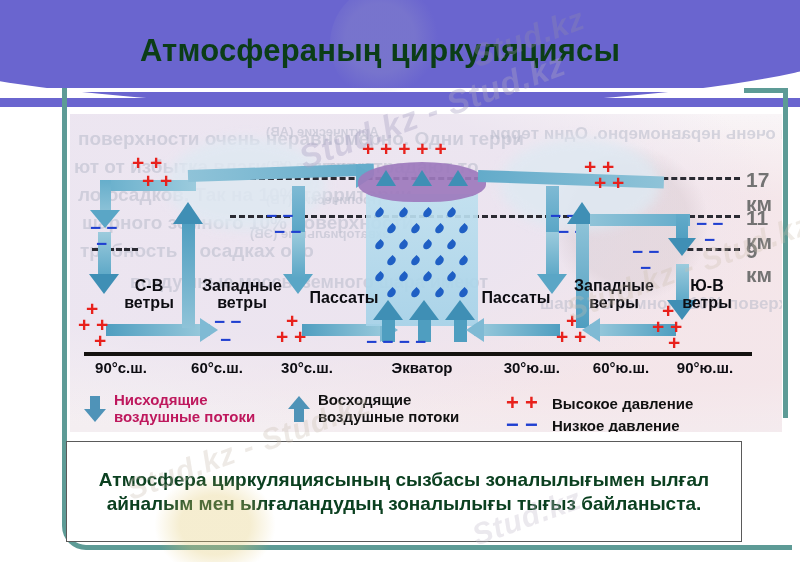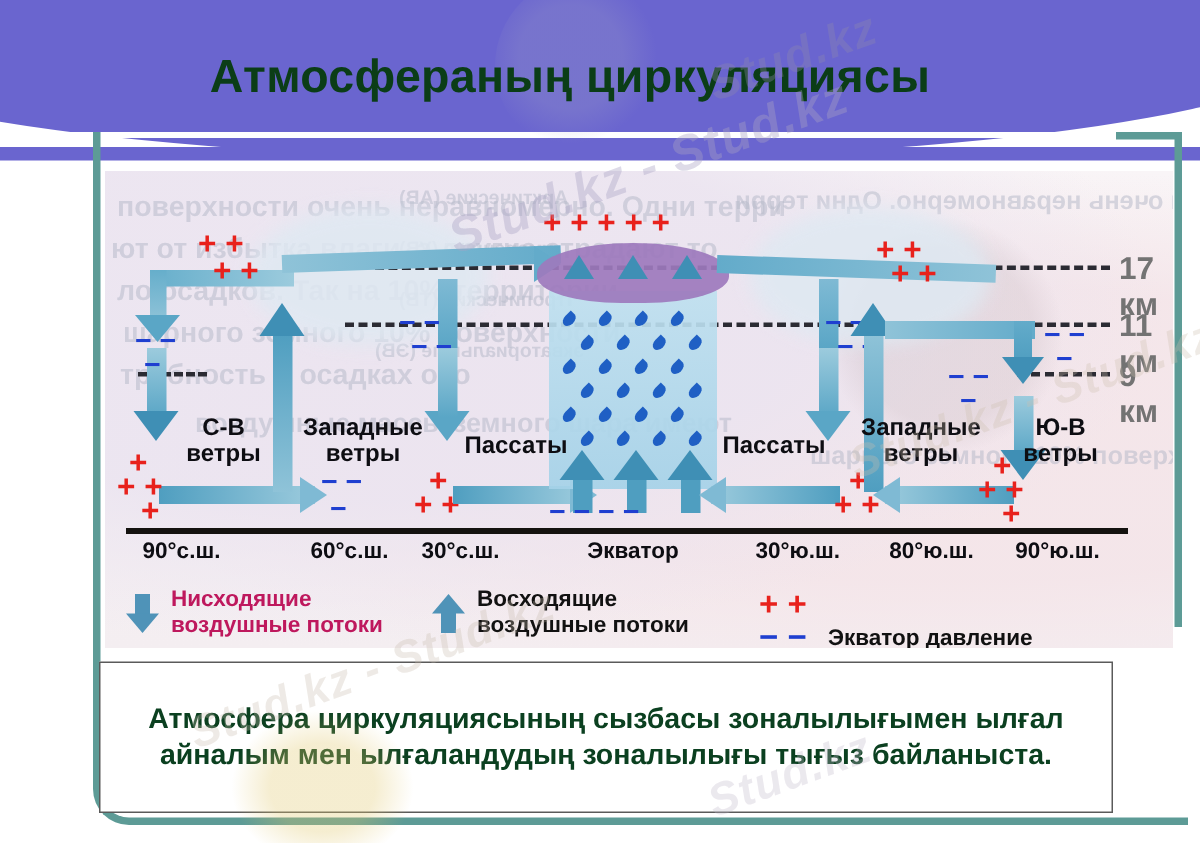--- a/index.html
+++ b/index.html
@@ -251,25 +251,25 @@
     <span>Западные</span><br>
     <span>ветры</span>
   </div>
   <div class="lbl" style="left:596px;top:164px;width:82px;font-size:16px;">
     <span>Ю-В</span><br>
     <span>ветры</span>
   </div>
 
   <div class="lat-axis" style="left:14px;top:238px;width:668px;"></div>
   <div class="lbl" style="left:8px;top:246px;width:86px;font-size:15px;">90°с.ш.</div>
-  <div class="lbl" style="left:120px;top:246px;width:86px;font-size:15px;">60°с.ш.</div>
+  <div class="lbl" style="left:104px;top:246px;width:86px;font-size:15px;">60°с.ш.</div>
   <div class="lbl" style="left:194px;top:246px;width:86px;font-size:15px;">30°с.ш.</div>
   <div class="lbl" style="left:306px;top:246px;width:92px;font-size:15px;">Экватор</div>
   <div class="lbl" style="left:404px;top:246px;width:86px;font-size:15px;text-align:right;">30°ю.ш.</div>
-  <div class="lbl" style="left:508px;top:246px;width:86px;font-size:15px;">80°ю.ш.</div>
+  <div class="lbl" style="left:508px;top:246px;width:86px;font-size:15px;">60°ю.ш.</div>
   <div class="lbl" style="left:592px;top:246px;width:86px;font-size:15px;">90°ю.ш.</div>
 
   <div style="position:absolute;left:14px;top:278px;display:flex;align-items:center;">
     <span style="position:relative;width:22px;height:26px;display:inline-block;margin-right:8px;">
       <span style="position:absolute;left:6px;top:0;width:10px;height:14px;background:#4f93b8;"></span>
       <span style="position:absolute;left:0;top:13px;border-left:11px solid transparent;border-right:11px solid transparent;border-top:13px solid #4f93b8;"></span>
     </span>
     <span style="font-size:15px;font-weight:bold;color:#be185d;line-height:1.12;">
       <span>Нисходящие</span><br>
       <span>воздушные потоки</span>
@@ -282,25 +282,26 @@
       <span style="position:absolute;left:6px;top:12px;width:10px;height:14px;background:#4f93b8;"></span>
     </span>
     <span style="font-size:15px;font-weight:bold;color:#111;line-height:1.12;">
       <span>Восходящие</span><br>
       <span>воздушные потоки</span>
     </span>
   </div>
 
   <div style="position:absolute;left:436px;top:276px;display:flex;align-items:center;">
     <span style="color:#e8211c;font-weight:bold;font-size:22px;width:46px;display:inline-block;">+ +</span>
+    <span style="font-size:15px;font-weight:bold;color:#111;">Высокое давление</span>
   </div>
 
   <div style="position:absolute;left:436px;top:298px;display:flex;align-items:center;">
     <span style="color:#1f3fd0;font-weight:bold;font-size:22px;width:46px;display:inline-block;">− −</span>
-    <span style="font-size:15px;font-weight:bold;color:#111;">Экватор давление</span>
+    <span style="font-size:15px;font-weight:bold;color:#111;">Низкое давление</span>
   </div>
 </div>
 
 <div class="wm wm1">Stud.kz - Stud.kz</div>
 <div class="wm wm3">Stud.kz - Stud.kz</div>
 
 <div class="caption">
   <p>Атмосфера циркуляциясының сызбасы зоналылығымен ылғал айналым мен ылғаландудың зоналылығы тығыз байланыста.</p>
 </div>
 <div class="wmlogo2"></div>

